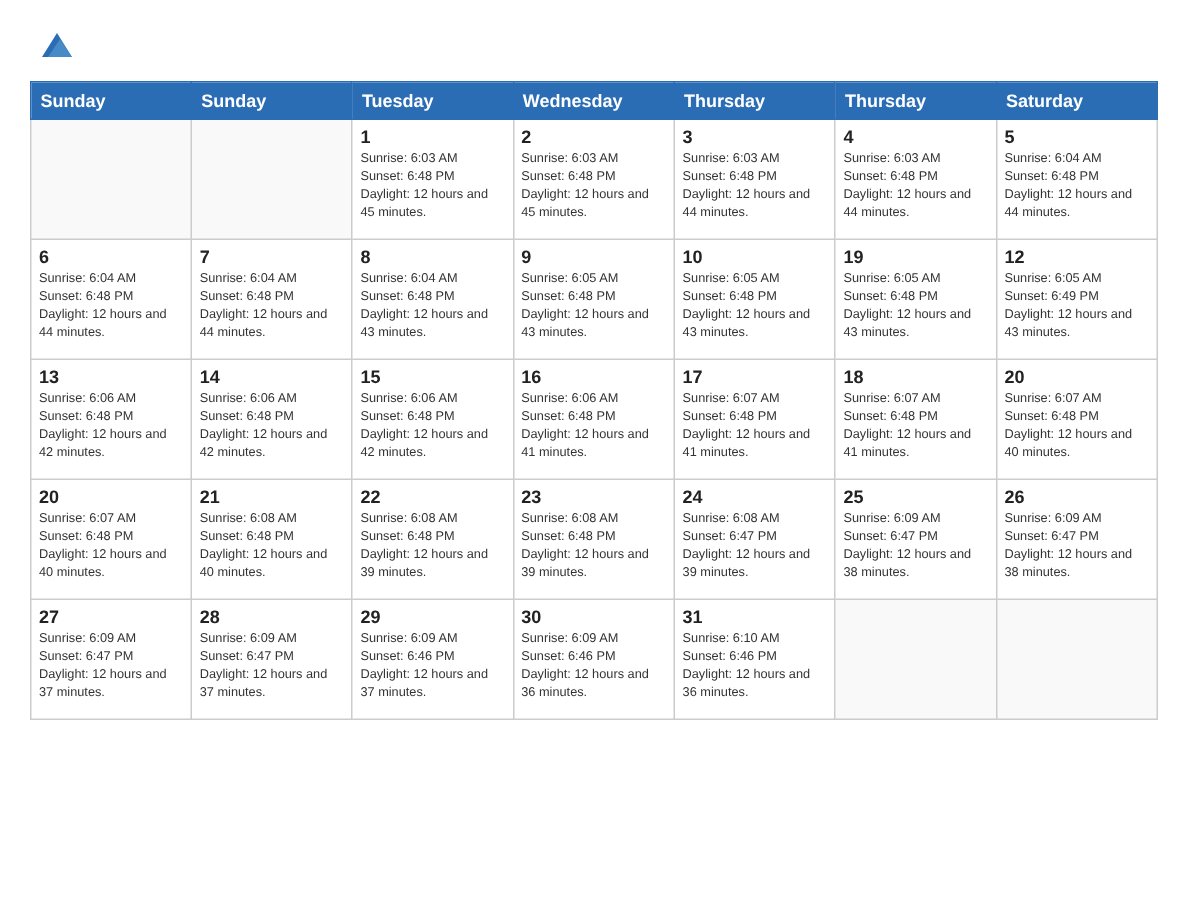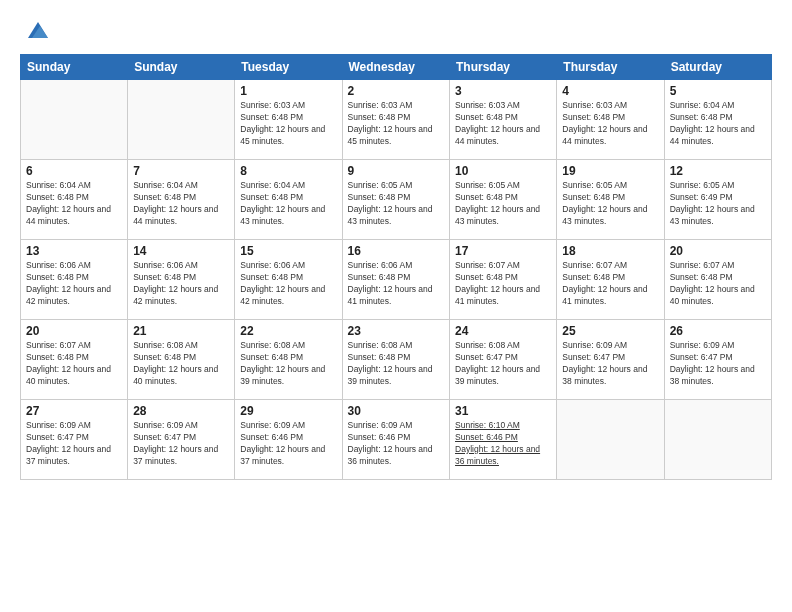--- a/index.html
+++ b/index.html
@@ -317,21 +317,21 @@
 Daylight: 12 hours and 37 minutes.</div>
           </td>
           <td>
             <div class="day-num">30</div>
             <div class="day-info" style="white-space: pre-line;">Sunrise: 6:09 AM
 Sunset: 6:46 PM
 Daylight: 12 hours and 36 minutes.</div>
           </td>
           <td>
             <div class="day-num">31</div>
-            <div class="day-info" style="white-space: pre-line; text-decoration: underline;">Sunrise: 6:10 AM
+            <div class="day-info" style="white-space: pre-line;">Sunrise: 6:10 AM
 Sunset: 6:46 PM
 Daylight: 12 hours and 36 minutes.</div>
           </td>
           <td class="empty"></td>
           <td class="empty"></td>
         </tr>
       </tbody>
   </table>
 </div>
 

